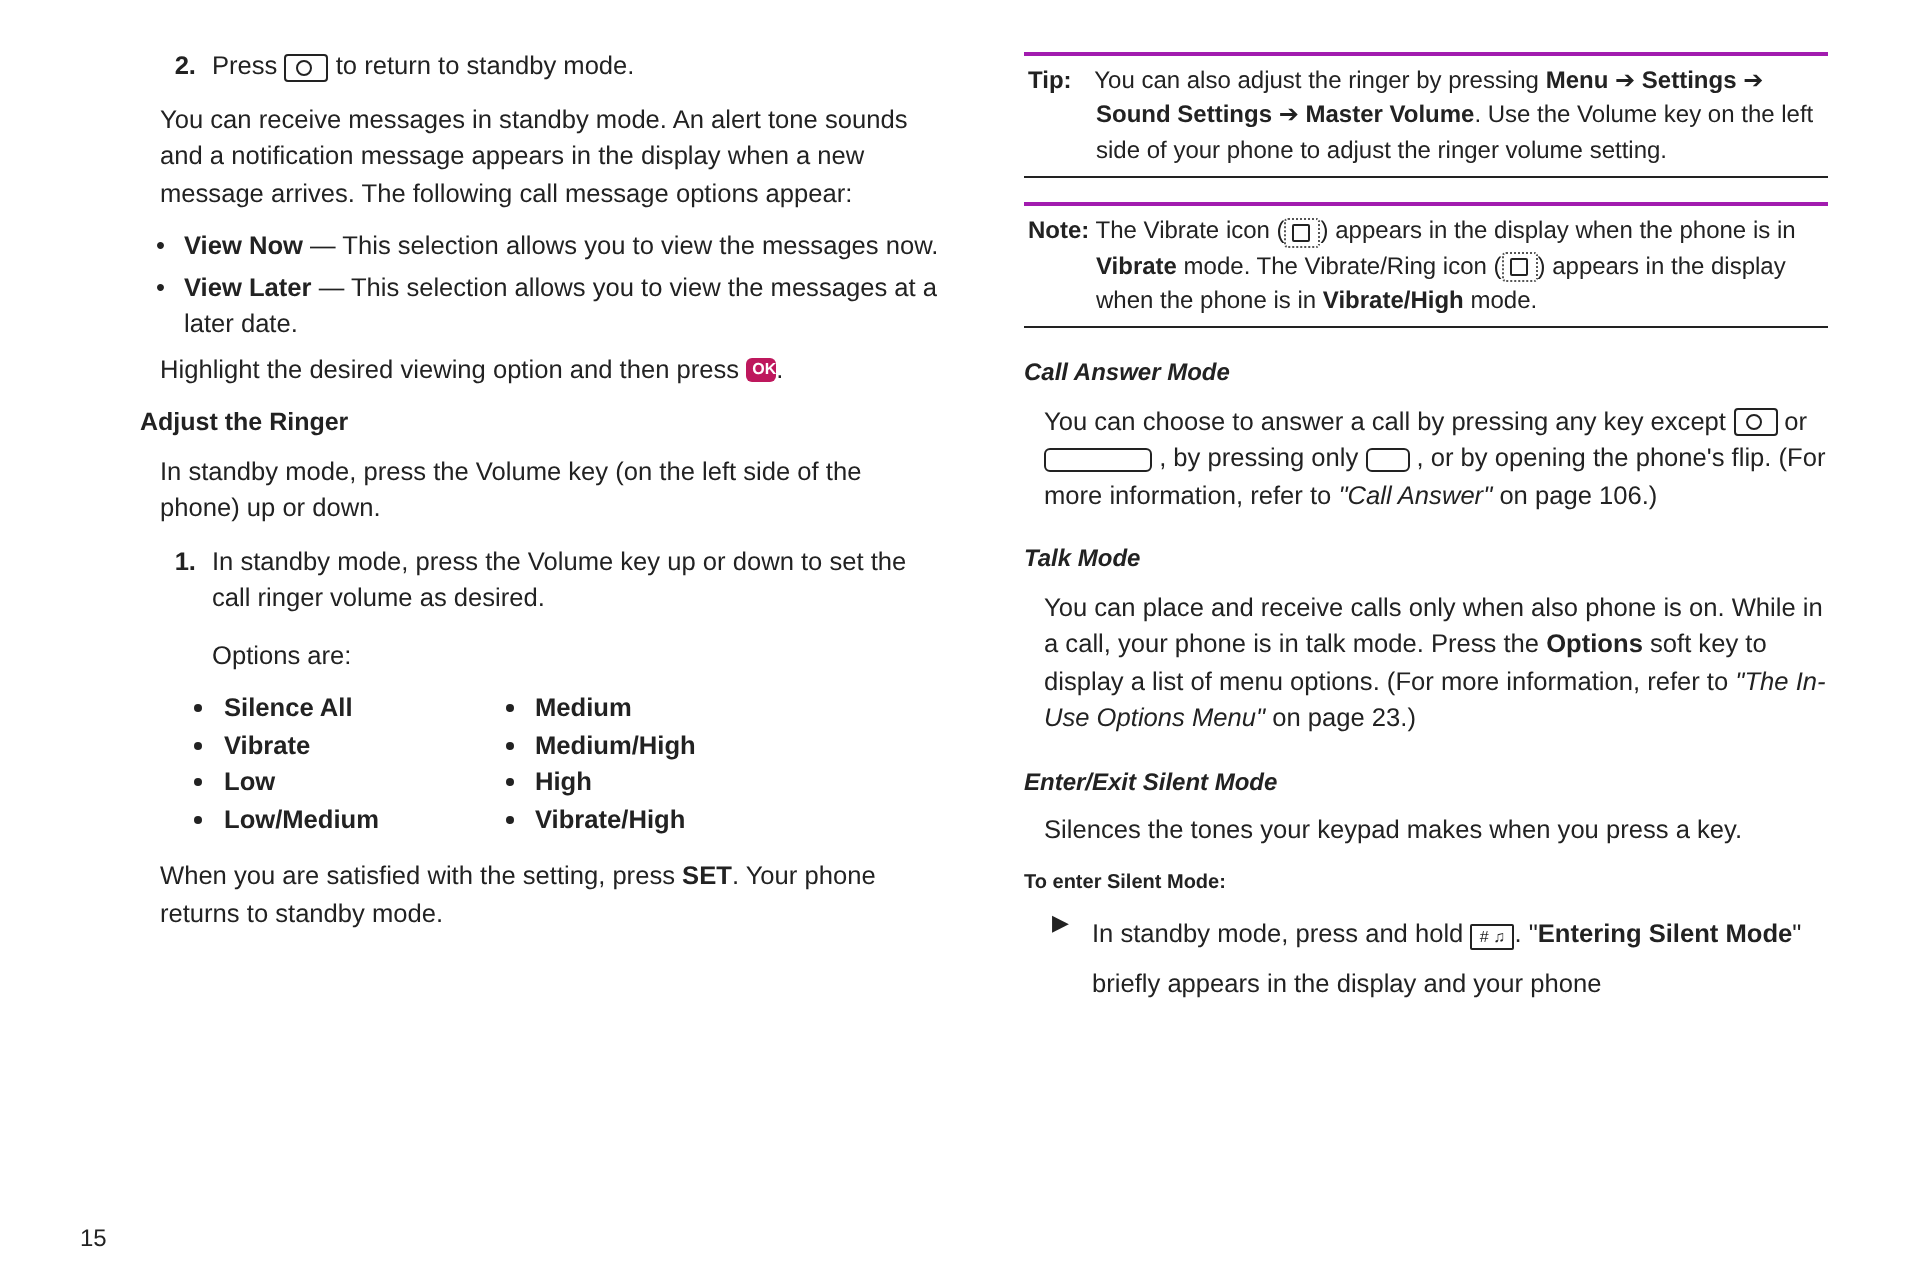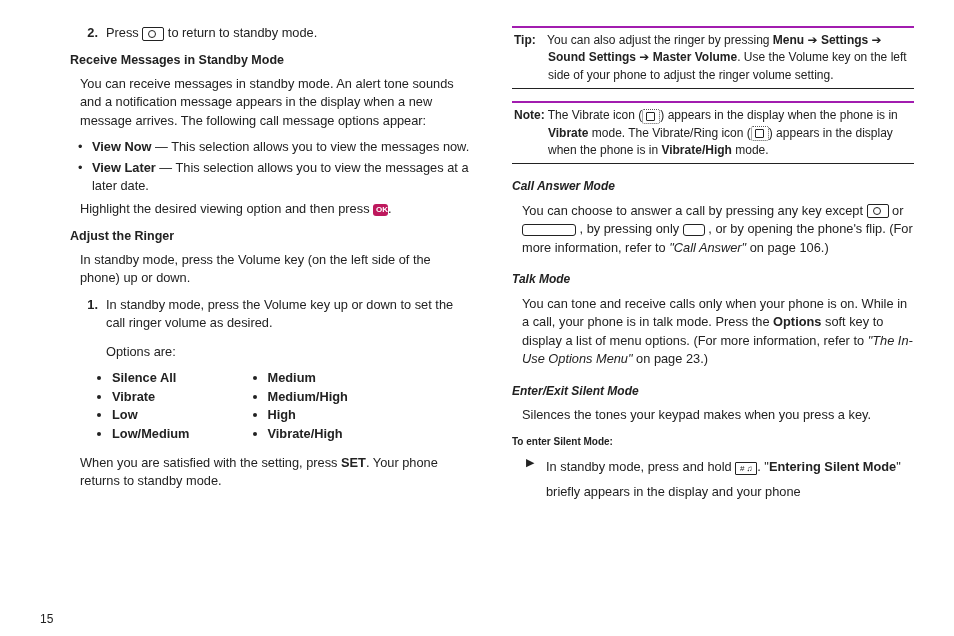--- a/index.html
+++ b/index.html
@@ -188,21 +188,20 @@
 
     <div class="ol-step">
       <div class="ol-num">2.</div>
       <div class="ol-body">
         <span>Press</span>
         <span class="icon icon-cam"></span>
         <span>to return to standby mode.</span>
       </div>
     </div>
 
-    <div class="sub">Receive Messages in Standby Mode</div>
     <div class="para">You can receive messages in standby mode. An alert tone sounds and a notification message appears in the display when a new message arrives. The following call message options appear:</div>
 
     <div class="bullet">
       <div class="dot">•</div>
       <div class="b-body">
         <b>View Now</b><span> — This selection allows you to view the messages now.</span>
       </div>
     </div>
     <div class="bullet">
       <div class="dot">•</div>
@@ -269,21 +268,21 @@
       <span class="icon icon-longkey"></span>
       <span>, by pressing only </span>
       <span class="icon icon-key"></span>
       <span>, or by opening the phone's flip. (For more information, refer to </span>
       <span class="ital-ref">"Call Answer"</span>
       <span>  on page 106.)</span>
     </div>
 
     <div class="sub-italic">Talk Mode</div>
     <div class="para">
-      <span>You can tone and receive calls only when your phone is on. While in a call, your phone is in talk mode. Press the </span><b>Options</b><span> soft key to display a list of menu options. (For more information, refer to </span><span class="ital-ref">"The In-Use Options Menu"</span><span>  on page 23.)</span>
+      <span>You can place and receive calls only when also phone is on. While in a call, your phone is in talk mode. Press the </span><b>Options</b><span> soft key to display a list of menu options. (For more information, refer to </span><span class="ital-ref">"The In-Use Options Menu"</span><span>  on page 23.)</span>
     </div>
 
     <div class="sub-italic">Enter/Exit Silent Mode</div>
     <div class="para">Silences the tones your keypad makes when you press a key.</div>
 
     <div class="sub-bold no-indent">To enter Silent Mode:</div>
     <div class="arrow-step">
       <div class="tri">▶</div>
       <div class="b-body" style="line-height:1.9">
         <span>In standby mode, press and hold </span><span class="icon icon-hash"># ♫</span><span>. "</span><b>Entering Silent Mode</b><span>" briefly appears in the display and your phone</span>

